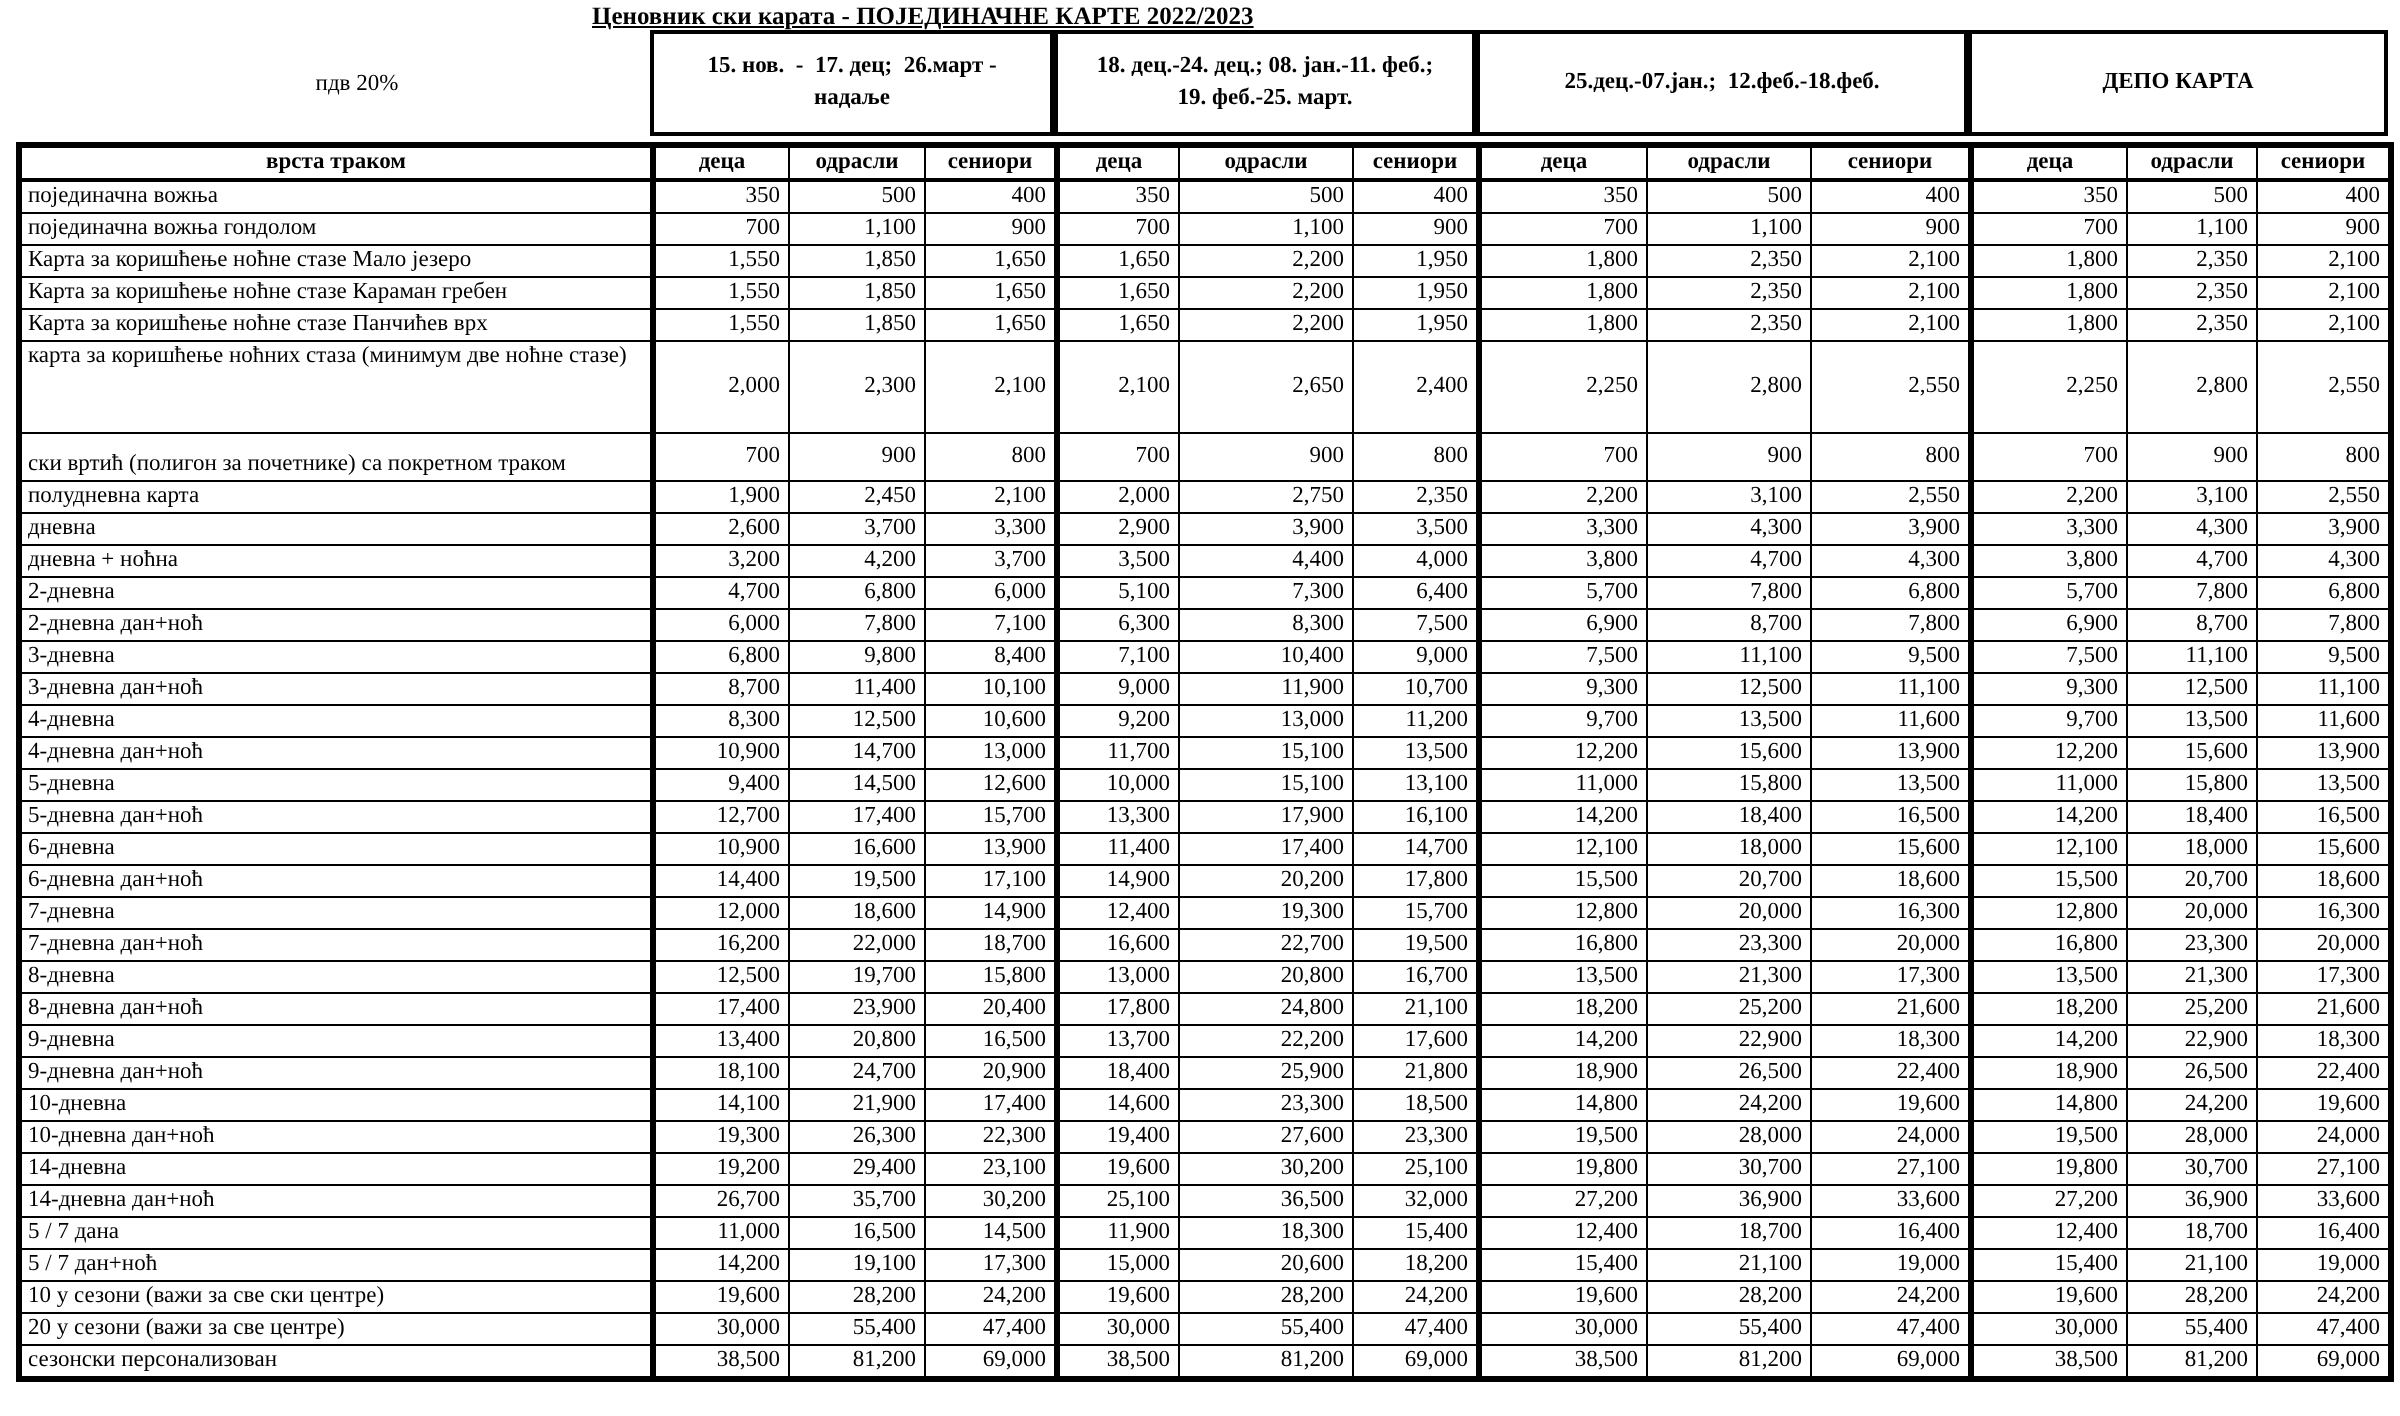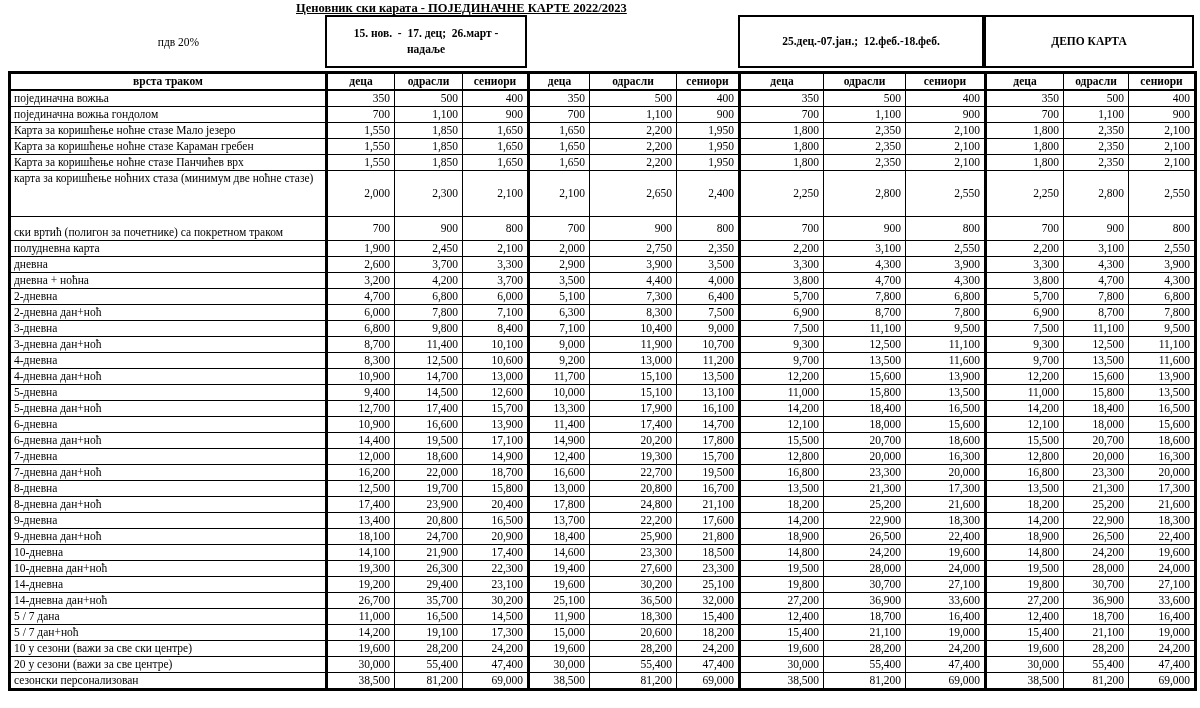--- a/index.html
+++ b/index.html
@@ -45,20 +45,24 @@
 
 <div class="page">
 
   <div class="title">Ценовник ски карата - ПОЈЕДИНАЧНЕ КАРТЕ 2022/2023</div>
   <div class="vat">пдв 20%</div>
 
   <div class="gbox" style="left:325px;width:202px">
     <span>15. нов.  -  17. дец;  26.март -</span>
     <span>надаље</span>
   </div>
+  <div class="gbox" style="left:527px;width:211px">
+    <span>18. дец.-24. дец.; 08. јан.-11. феб.;</span>
+    <span>19. феб.-25. март.</span>
+  </div>
   <div class="gbox" style="left:738px;width:246px">
     <span>25.дец.-07.јан.;  12.феб.-18.феб.</span>
     <span></span>
   </div>
   <div class="gbox" style="left:984px;width:210px">
     <span>ДЕПО КАРТА</span>
   </div>
 
   <table class="price-table">
     <colgroup>

